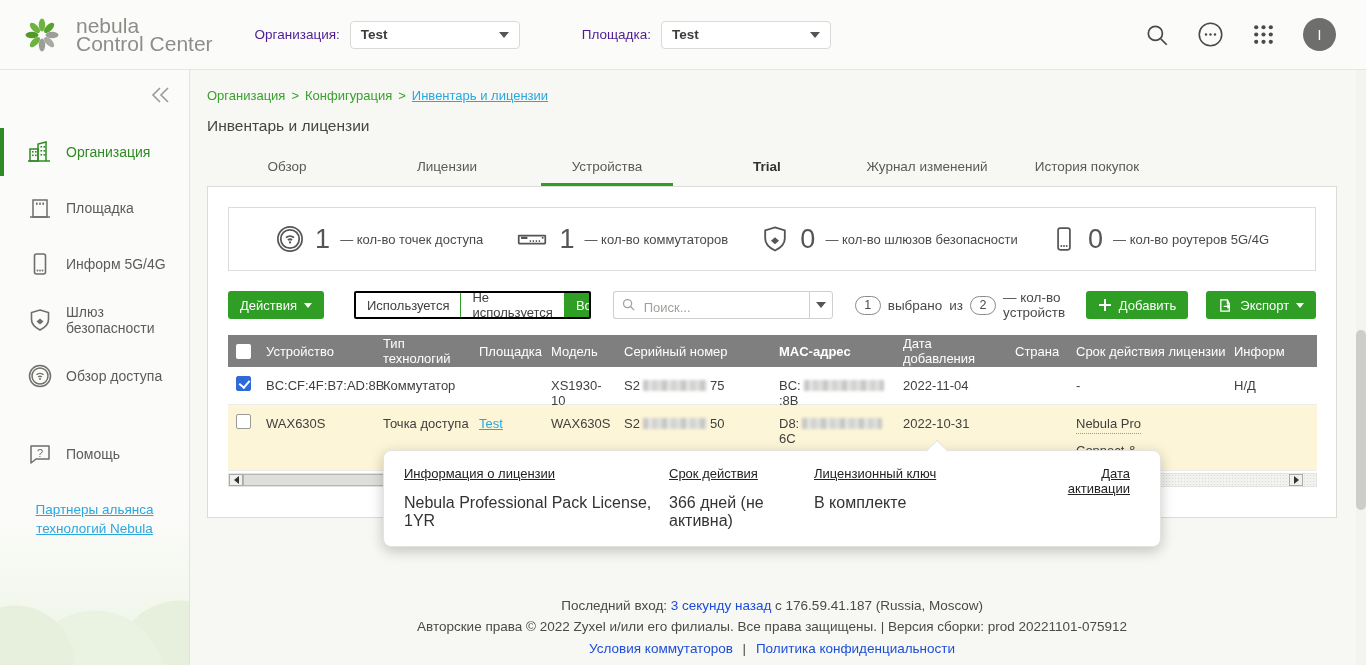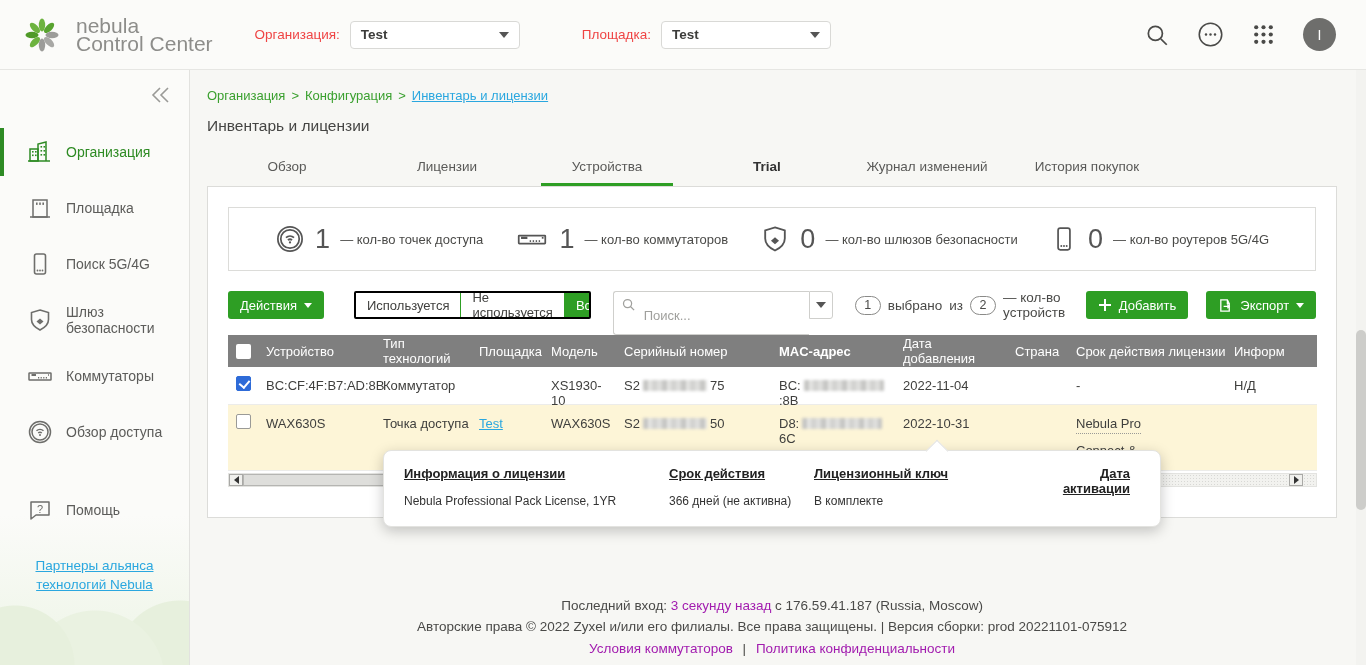--- a/index.html
+++ b/index.html
@@ -3,21 +3,21 @@
 <meta charset="utf-8">
 <style>
   * { margin:0; padding:0; box-sizing:border-box; }
   html,body { width:1366px; height:665px; font-family:"Liberation Sans", sans-serif; background:#f7f7f4; overflow:hidden; }
   .app { position:relative; width:1366px; height:665px; background:#f7f7f4; }
 
   
   .topbar { position:relative; height:70px; background:#fbfbf9; border-bottom:1px solid #e6e6e3; display:flex; align-items:center; padding:0 24px; z-index:30; }
   .brand { display:flex; align-items:center; gap:16px; }
   .brand-text { color:#8d8d8a; font-size:21px; line-height:18px; }
-  .hdr-label { font-size:13.5px; color:#ef4444; margin-left:42px; margin-right:10px; }
+  .hdr-label { font-size:13.5px; color:#4c1d95; margin-left:42px; margin-right:10px; }
   .hdr-label2 { margin-left:62px; }
   .select { width:170px; height:28px; background:#fff; border:1px solid #d9d9d6; border-radius:4px; display:flex; align-items:center; padding:0 10px; cursor:pointer; }
   .select .val { flex:1; font-size:13.5px; color:#3c3c3a; font-weight:bold; }
   .caret { width:0; height:0; border-left:5px solid transparent; border-right:5px solid transparent; border-top:6px solid #555; display:inline-block; }
   .top-icons { margin-left:auto; display:flex; align-items:center; gap:27px; padding-right:6px; }
   .icon-btn { cursor:pointer; display:flex; align-items:center; }
   .avatar { width:33px; height:33px; border-radius:50%; background:#6e6e6c; color:#fff; font-size:14px; display:flex; align-items:center; justify-content:center; cursor:pointer; }
 
   
   .body { display:flex; height:595px; }
@@ -60,21 +60,21 @@
 
   
   .toolbar { display:flex; align-items:center; margin:4px 20px; height:28px; }
   .btn-green { background:#2e9e24; color:#fff; border:none; border-radius:3px; height:28px; font-size:13px; font-family:inherit; display:flex; align-items:center; gap:7px; padding:0 12px; cursor:pointer; }
   .btn-green .caret { border-top-color:#fff; border-left-width:4px; border-right-width:4px; border-top-width:5px; }
   .filter-group { display:flex; margin-left:30px; border:2px solid #000000; border-radius:2px; overflow:hidden; height:28px; }
   .filter-group .seg { font-size:13px; color:#3f3f3d; background:#fff; padding:0 11px; display:flex; align-items:center; cursor:pointer; border-left:1px solid #2e9e24; }
   .filter-group .seg:first-child { border-left:none; }
   .filter-group .seg.active { background:#2e9e24; color:#fff; }
   .searchwrap { margin-left:22px; display:flex; height:28px; position:relative; }
-  .searchwrap input { width:196px; height:44px; border:1px solid #cfcfcc; border-right:none; border-radius:3px 0 0 3px; padding:4px 6px 0 30px; font-size:13px; font-family:inherit; color:#555; background:#fff; outline:none; }
+  .searchwrap input { width:196px; height:28px; border:1px solid #cfcfcc; border-right:none; border-radius:3px 0 0 3px; padding:4px 6px 0 30px; font-size:13px; font-family:inherit; color:#555; background:#fff; outline:none; }
   .searchwrap input::placeholder { color:#a0a09d; }
   .searchwrap .mag { position:absolute; left:8px; top:6px; }
   .search-caret { width:24px; border:1px solid #cfcfcc; border-radius:0 3px 3px 0; background:#fff; display:flex; align-items:center; justify-content:center; cursor:pointer; }
   .counts { display:flex; align-items:center; gap:7px; margin-left:22px; font-size:13.5px; color:#4a4a48; }
   .pill { border:1px solid #8a8a88; border-radius:10px; min-width:26px; height:19px; display:flex; align-items:center; justify-content:center; font-size:12.5px; color:#4a4a48; padding:0 6px; }
   .toolbar .spacer { flex:1; }
   .btn-add { margin-right:18px; }
 
   
   .tablewrap { margin:16px 0 0 20px; width:1089px; overflow:hidden; position:relative; }
@@ -108,26 +108,26 @@
   .tri-l { width:0; height:0; border-top:4px solid transparent; border-bottom:4px solid transparent; border-right:5px solid #333; }
   .tri-r { width:0; height:0; border-top:4px solid transparent; border-bottom:4px solid transparent; border-left:5px solid #333; }
   .sb-thumb { width:818px; height:12px; background:#dededb; border:1px solid #b5b5b2; cursor:grab; }
 
   
   .popup { position:absolute; left:383px; top:450px; width:778px; min-height:77px; background:#fff; border:1px solid #e3e3e0; border-radius:8px;
            box-shadow:0 4px 14px rgba(0,0,0,0.22); z-index:20; padding:15px 20px 16px; display:flex; }
   .popup::before { content:""; position:absolute; left:545px; top:-8px; width:15px; height:15px; background:#fff; border-left:1px solid #e3e3e0; border-top:1px solid #e3e3e0; transform:rotate(45deg); }
   .pcol { padding-right:10px; }
   .pcol1 { width:265px; } .pcol2 { width:145px; } .pcol3 { width:224px; } .pcol4 { flex:1; text-align:right; }
-  .pcol .phead { font-size:13px; font-weight:bold; color:#222; text-decoration:underline; }
-  .pcol .pval { margin-top:13px; font-size:12px; color:#333; }
+  .pcol .phead { font-size:13px; font-weight:normal; color:#222; text-decoration:underline; }
+  .pcol .pval { margin-top:13px; font-size:16px; color:#333; }
 
   
   .pagefooter { margin-top:77px; text-align:center; font-size:13.5px; color:#4a4a48; line-height:21px; }
-  .pagefooter .blue { color:#a21caf; cursor:pointer; }
+  .pagefooter .blue { color:#1d4ed8; cursor:pointer; }
   .pagefooter .links { margin-top:1px; }
   .pagefooter .links .blue { margin:0 6px; }
 
   
   .vscroll { position:absolute; right:0; top:70px; width:10px; height:595px; background:#f3f3f0; }
   .vscroll .vthumb { position:absolute; top:260px; width:10px; height:180px; background:#cdcdca; border-radius:5px; }
 
   svg { display:block; }
 </style>
 </head>
@@ -249,44 +249,30 @@
         </div>
         <div class="nav-item">
           <span>
             <svg width="26" height="26" viewBox="0 0 26 26" fill="none" stroke="#6e6e6b" stroke-width="1.6">
               <rect x="7.5" y="3" width="11" height="20" rx="2"></rect>
               <circle cx="10.5" cy="19.5" r="0.9" fill="#6e6e6b" stroke="none"></circle>
               <circle cx="13" cy="19.5" r="0.9" fill="#6e6e6b" stroke="none"></circle>
               <circle cx="15.5" cy="19.5" r="0.9" fill="#6e6e6b" stroke="none"></circle>
             </svg>
           </span>
-          <span>Поиск 5G/4G</span>
+          <span>Информ 5G/4G</span>
         </div>
         <div class="nav-item">
           <span>
             <svg width="26" height="26" viewBox="0 0 26 26" fill="none" stroke="#6e6e6b" stroke-width="1.6">
               <path d="M13 3 l8.5 2.5 v7 c0 5 -3.5 8 -8.5 10.5 C8 20.5 4.5 17.5 4.5 12.5 v-7 z"></path>
               <path d="M13 11.5 l3.5 3 -3.5 3 -3.5 -3 z" fill="#6e6e6b" stroke="none"></path>
             </svg>
           </span>
           <span>Шлюз безопасности</span>
-        </div>
-        <div class="nav-item">
-          <span>
-            <svg width="26" height="26" viewBox="0 0 26 26" fill="none" stroke="#6e6e6b" stroke-width="1.5">
-              <rect x="2" y="10" width="22" height="7" rx="0.5"></rect>
-              <line x1="4.5" y1="12" x2="9" y2="12" stroke-width="2"></line>
-              <line x1="11" y1="14.8" x2="12.2" y2="14.8"></line>
-                <line x1="13.6" y1="14.8" x2="14.8" y2="14.8"></line>
-              <line x1="16.2" y1="14.8" x2="17.4" y2="14.8"></line>
-                <line x1="18.8" y1="14.8" x2="20" y2="14.8"></line>
-              <line x1="21" y1="12" x2="22" y2="12"></line>
-            </svg>
-          </span>
-          <span>Коммутаторы</span>
         </div>
         <div class="nav-item">
           <span>
             <svg width="26" height="26" viewBox="0 0 26 26" fill="none" stroke="#6e6e6b" stroke-width="1.5">
               <circle cx="13" cy="13" r="10.5"></circle>
               <circle cx="13" cy="13" r="8"></circle>
               <path d="M9.5 11.8 a5.2 5.2 0 0 1 7 0"></path>
               <path d="M11.2 14 a2.7 2.7 0 0 1 3.6 0"></path>
               <circle cx="13" cy="16" r="1" fill="#6e6e6b" stroke="none"></circle>
             </svg>

